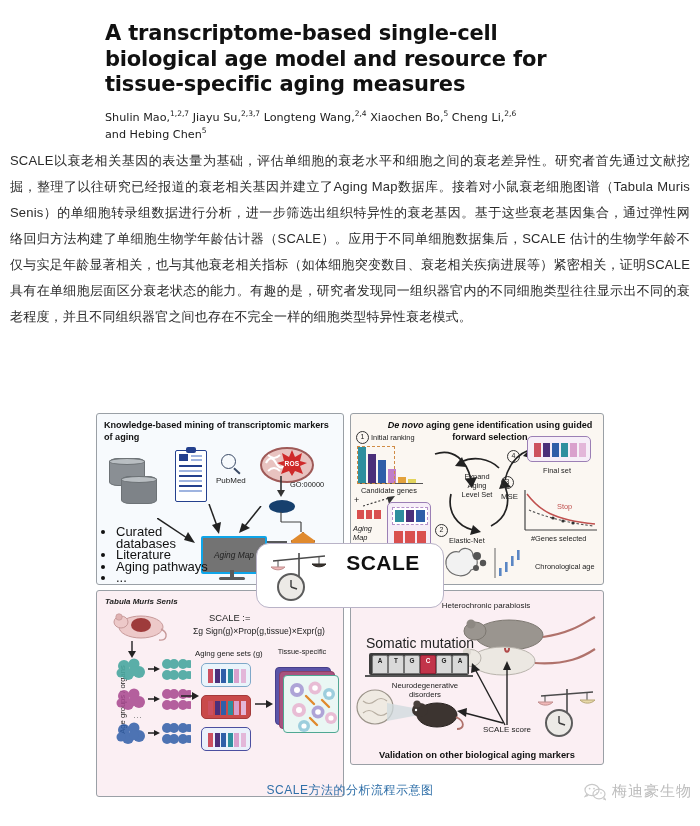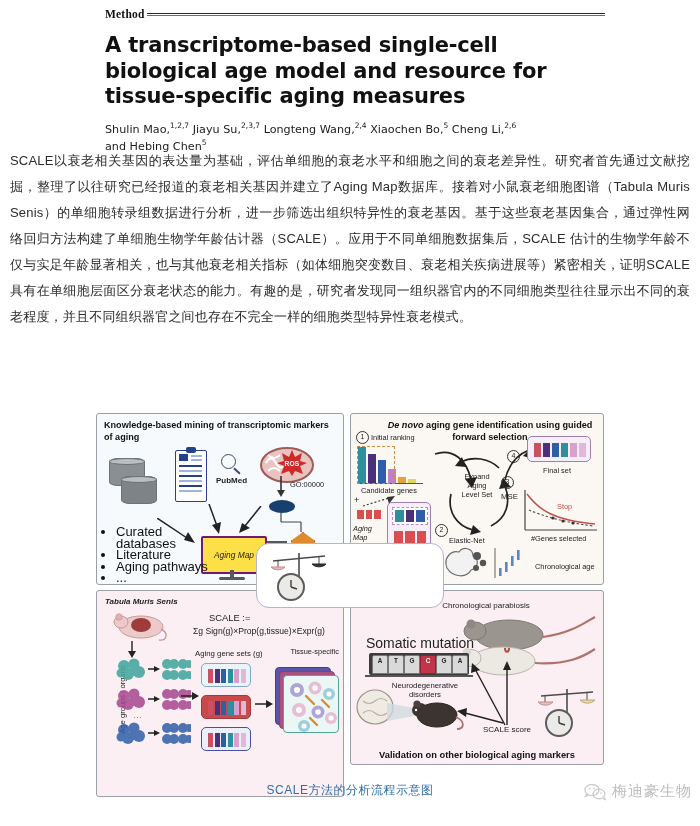--- a/index.html
+++ b/index.html
@@ -43,21 +43,21 @@
   .clip-clip{position:absolute;left:50%;transform:translateX(-50%);top:-4px;width:10px;height:6px;background:#24408e;border-radius:2px;}
   .clip-hdr{position:absolute;left:3px;top:3px;width:9px;height:7px;background:#24408e;}
   .clip-line{position:absolute;height:2px;background:#9fb4e0;}
 
   .magnifier{position:absolute;width:13px;height:13px;border:1.6px solid #3a4a66;border-radius:50%;}
   .magnifier:after{content:"";position:absolute;right:-6px;bottom:-4px;width:8px;height:1.8px;background:#3a4a66;transform:rotate(42deg);}
 
   .mito{position:absolute;width:50px;height:32px;border-radius:50%/50%;background:#e8c3c0;border:2px solid #9f5a58;}
   .ros{position:absolute;color:#fff;font-weight:bold;font-size:6.6px;letter-spacing:.2px;display:flex;align-items:center;justify-content:center;}
 
-  .monitor{position:absolute;background:#fde047;border:2px solid #701a75;border-radius:2px;display:flex;align-items:center;justify-content:center;}
+  .monitor{position:absolute;background:#737373;border:2px solid #0ea5e9;border-radius:2px;display:flex;align-items:center;justify-content:center;}
   .monitor-stand{position:absolute;left:50%;transform:translateX(-50%);width:4px;background:#5a5a5a;}
   .monitor-base{position:absolute;left:50%;transform:translateX(-50%);height:3px;background:#5a5a5a;border-radius:2px;}
 
   .bullets{position:absolute;font-size:13px;line-height:11.5px;color:#111;}
   .bullets li{margin:0;padding:0;}
   .bullets ul{margin:0;padding-left:9px;}
 
   .hexa{position:absolute;background:#e08a2e;border:1.4px solid #a8611b;clip-path:polygon(50% 0%,100% 38%,81% 100%,19% 100%,0% 38%);}
   .pill{position:absolute;background:#17406e;border-radius:50%/50%;}
 
@@ -84,24 +84,20 @@
 
   .caption{position:absolute;left:0;top:782px;width:700px;text-align:center;font-size:12px;color:#2f6fa8;letter-spacing:.5px;}
   .wm{position:absolute;right:8px;top:782px;display:flex;align-items:center;gap:6px;color:#b9b9b9;}
   .wm-logo{width:22px;height:18px;position:relative;}
   .wm-text{font-size:15px;letter-spacing:1px;color:#bdbdbd;}
 </style>
 </head>
 <body>
 
 <div class="paper-head">
-  <div class="method-row">
-    <span class="method-label">Method</span>
-    <span class="method-rule"></span>
-  </div>
   <div class="paper-title">A transcriptome-based single-cell biological age model and resource for tissue-specific aging measures</div>
   <div class="paper-authors">
     <span>Shulin Mao,</span><sup>1,2,7</sup><span> Jiayu Su,</span><sup>2,3,7</sup><span> Longteng Wang,</span><sup>2,4</sup><span> Xiaochen Bo,</span><sup>5</sup><span> Cheng Li,</span><sup>2,6</sup><br>
     <span>and Hebing Chen</span><sup>5</sup>
   </div>
 </div>
 
 <div class="cn-body">SCALE以衰老相关基因的表达量为基础，评估单细胞的衰老水平和细胞之间的衰老差异性。研究者首先通过文献挖掘，整理了以往研究已经报道的衰老相关基因并建立了Aging Map数据库。接着对小鼠衰老细胞图谱（Tabula Muris Senis）的单细胞转录组数据进行分析，进一步筛选出组织特异性的衰老基因。基于这些衰老基因集合，通过弹性网络回归方法构建了单细胞生物学年龄估计器（SCALE）。应用于不同单细胞数据集后，SCALE 估计的生物学年龄不仅与实足年龄显著相关，也与其他衰老相关指标（如体细胞突变数目、衰老相关疾病进展等）紧密相关，证明SCALE具有在单细胞层面区分衰老状态的能力。有趣的是，研究者发现同一组织器官内的不同细胞类型往往显示出不同的衰老程度，并且不同组织器官之间也存在不完全一样的细胞类型特异性衰老模式。</div>
 
 <div class="figure">
@@ -119,21 +115,21 @@
       <span class="clip-line" style="left:15px;top:8px;width:11px;"></span>
       <span class="clip-line" style="left:3px;top:14px;width:23px;background:#24408e;"></span>
       <span class="clip-line" style="left:3px;top:19px;width:23px;"></span>
       <span class="clip-line" style="left:3px;top:24px;width:23px;background:#24408e;"></span>
       <span class="clip-line" style="left:3px;top:29px;width:23px;"></span>
       <span class="clip-line" style="left:3px;top:34px;width:23px;background:#24408e;"></span>
       <span class="clip-line" style="left:3px;top:39px;width:23px;"></span>
     </div>
 
     <div class="magnifier" style="left:124px;top:40px;"></div>
-    <div class="lbl" style="left:119px;top:62px;font-size:8px;font-weight:700;">PubMed</div>
+    <div class="lbl" style="left:119px;top:62px;font-size:8px;font-weight:400;">PubMed</div>
 
     <div class="mito" style="left:163px;top:33px;"></div>
     <svg style="position:absolute;left:165px;top:35px;" width="46" height="28">
       <path d="M4,14 q5,-9 10,0 q5,9 10,0 q5,-9 10,0" stroke="#fff" stroke-width="2.2" fill="none"></path>
       <path d="M6,6 q6,6 12,0 M6,22 q6,-6 12,0" stroke="#fff" stroke-width="1.8" fill="none"></path>
     </svg>
     <svg style="position:absolute;left:180px;top:36px;" width="30" height="26">
       <polygon points="15,0 18,7 25,3 23,11 30,13 23,16 26,24 18,21 15,26 12,21 4,24 7,16 0,13 7,11 5,3 12,7" fill="#cf2a2a"></polygon>
     </svg>
     <div class="ros" style="left:180px;top:43px;width:30px;height:12px;">ROS</div>
@@ -406,21 +402,21 @@
           <circle cx="22" cy="18" r="5"></circle>
             <circle cx="28" cy="18" r="4"></circle>
         </g>
       </svg>
     </div>
 
     <div class="lbl" style="left:112px;top:22px;font-size:9.4px;">SCALE :=</div>
     <div class="lbl" style="left:96px;top:36px;font-size:8.6px;">Σg Sign(g)×Prop(g,tissue)×Expr(g)</div>
 
     <div class="lbl" style="left:98px;top:58px;font-size:7.8px;">Aging gene sets (g)</div>
-    <div class="lbl c" style="left:168px;top:56px;width:74px;text-align:right;">Tissue-specific</div>
+    <div class="lbl c" style="left:168px;top:56px;width:74px;">Tissue-specific</div>
     <div class="lbl c" style="left:168px;top:83px;width:74px;font-style:italic;">SCALE scores</div>
 
     <svg style="position:absolute;left:84px;top:100px;" width="18" height="10">
       <line x1="0" y1="5" x2="12" y2="5" stroke="#222" stroke-width="1.5"></line>
         <polygon points="18,5 11,1 11,9" fill="#222"></polygon>
     </svg>
 
     <div class="roundbox" style="left:104px;top:72px;width:50px;height:24px;background:#eaf4fb;border:1.3px solid #7fa8c9;">
       <div class="stripes" style="left:4px;top:3px;width:42px;height:18px;gap:1.5px;">
         <span style="background:#cc5060;"></span>
@@ -479,21 +475,21 @@
           <path d="M22,20 l8,8" stroke="#e08a2e" stroke-width="2.4" stroke-linecap="round"></path>
           <path d="M38,24 l7,7" stroke="#e08a2e" stroke-width="2.4" stroke-linecap="round"></path>
           <path d="M26,42 l7,7" stroke="#e08a2e" stroke-width="2.4" stroke-linecap="round"></path>
         </g>
       </svg>
     </div>
 
   </div>
 
   <div class="panel p-br">
-    <div class="lbl c" style="left:60px;top:10px;width:150px;font-size:8px;">Chronological parabiosis</div>
+    <div class="lbl c" style="left:60px;top:10px;width:150px;font-size:8px;">Heterochronic parabiosis</div>
 
     <svg style="position:absolute;left:106px;top:24px;" width="140" height="66">
       <ellipse cx="52" cy="20" rx="34" ry="15" fill="#9a958f" stroke="#7c7770" stroke-width="1"></ellipse>
       <ellipse cx="18" cy="16" rx="11" ry="9" fill="#9a958f" stroke="#7c7770" stroke-width="1"></ellipse>
       <circle cx="14" cy="9" r="4.5" fill="#8d8882"></circle>
       <path d="M86,22 C116,18 130,6 138,2" stroke="#b0726b" stroke-width="2.2" fill="none"></path>
       <ellipse cx="46" cy="46" rx="32" ry="14" fill="#ece8e2" stroke="#b8b3ac" stroke-width="1"></ellipse>
       <ellipse cx="14" cy="43" rx="10" ry="8.5" fill="#ece8e2" stroke="#b8b3ac" stroke-width="1"></ellipse>
       <circle cx="10" cy="37" r="4.2" fill="#ddd8d2"></circle>
       <path d="M78,48 C110,50 126,42 138,34" stroke="#b0726b" stroke-width="2.2" fill="none"></path>
@@ -559,20 +555,21 @@
       <line x1="30" y1="1" x2="30" y2="28" stroke="#4b4b4b" stroke-width="1.6"></line>
       <line x1="4" y1="9" x2="56" y2="4" stroke="#4b4b4b" stroke-width="1.6"></line>
       <line x1="9" y1="8" x2="9" y2="15" stroke="#4b4b4b" stroke-width="1"></line>
       <line x1="50" y1="5" x2="50" y2="12" stroke="#4b4b4b" stroke-width="1"></line>
       <path d="M2,15 a8.5,6.5 0 0 0 14,0 z" fill="#f0b8b8" stroke="#c08d8d" stroke-width="1"></path>
       <path d="M43,12 a8.5,6.5 0 0 0 14,0 z" fill="#3a3430" stroke="#2a2622" stroke-width="1"></path>
       <circle cx="22" cy="35" r="13" fill="#eceae6" stroke="#5c5c5c" stroke-width="2"></circle>
       <line x1="22" y1="35" x2="22" y2="28" stroke="#3b3b3b" stroke-width="1.4"></line>
       <line x1="22" y1="35" x2="28" y2="37" stroke="#3b3b3b" stroke-width="1.4"></line>
     </svg>
+    <div class="scale-word">SCALE</div>
   </div>
 </div>
 
 <div class="caption">SCALE方法的分析流程示意图</div>
 
 <div class="wm">
   <span class="wm-logo">
     <svg width="22" height="18" viewBox="0 0 22 18">
       <ellipse cx="8" cy="7" rx="7" ry="5.6" fill="none" stroke="#c9c9c9" stroke-width="1.2"></ellipse>
       <circle cx="5.6" cy="5.6" r="0.9" fill="#c9c9c9"></circle>

